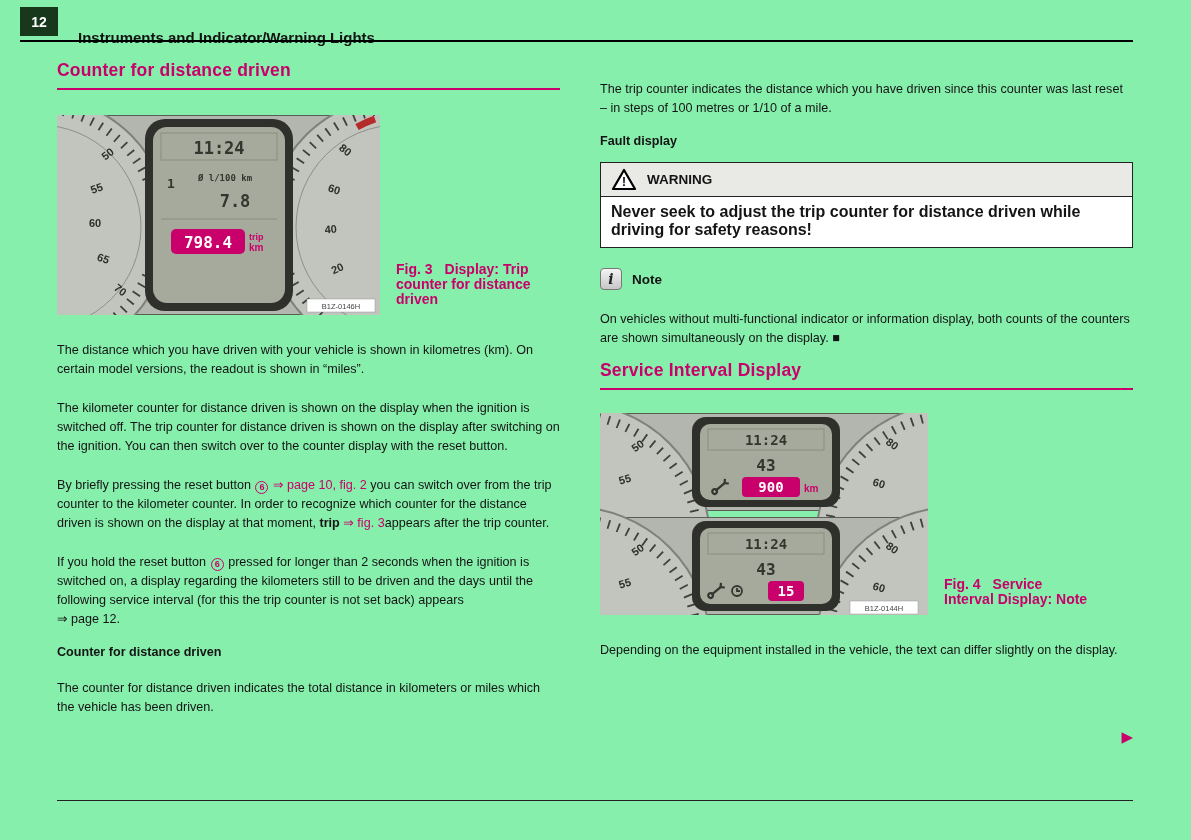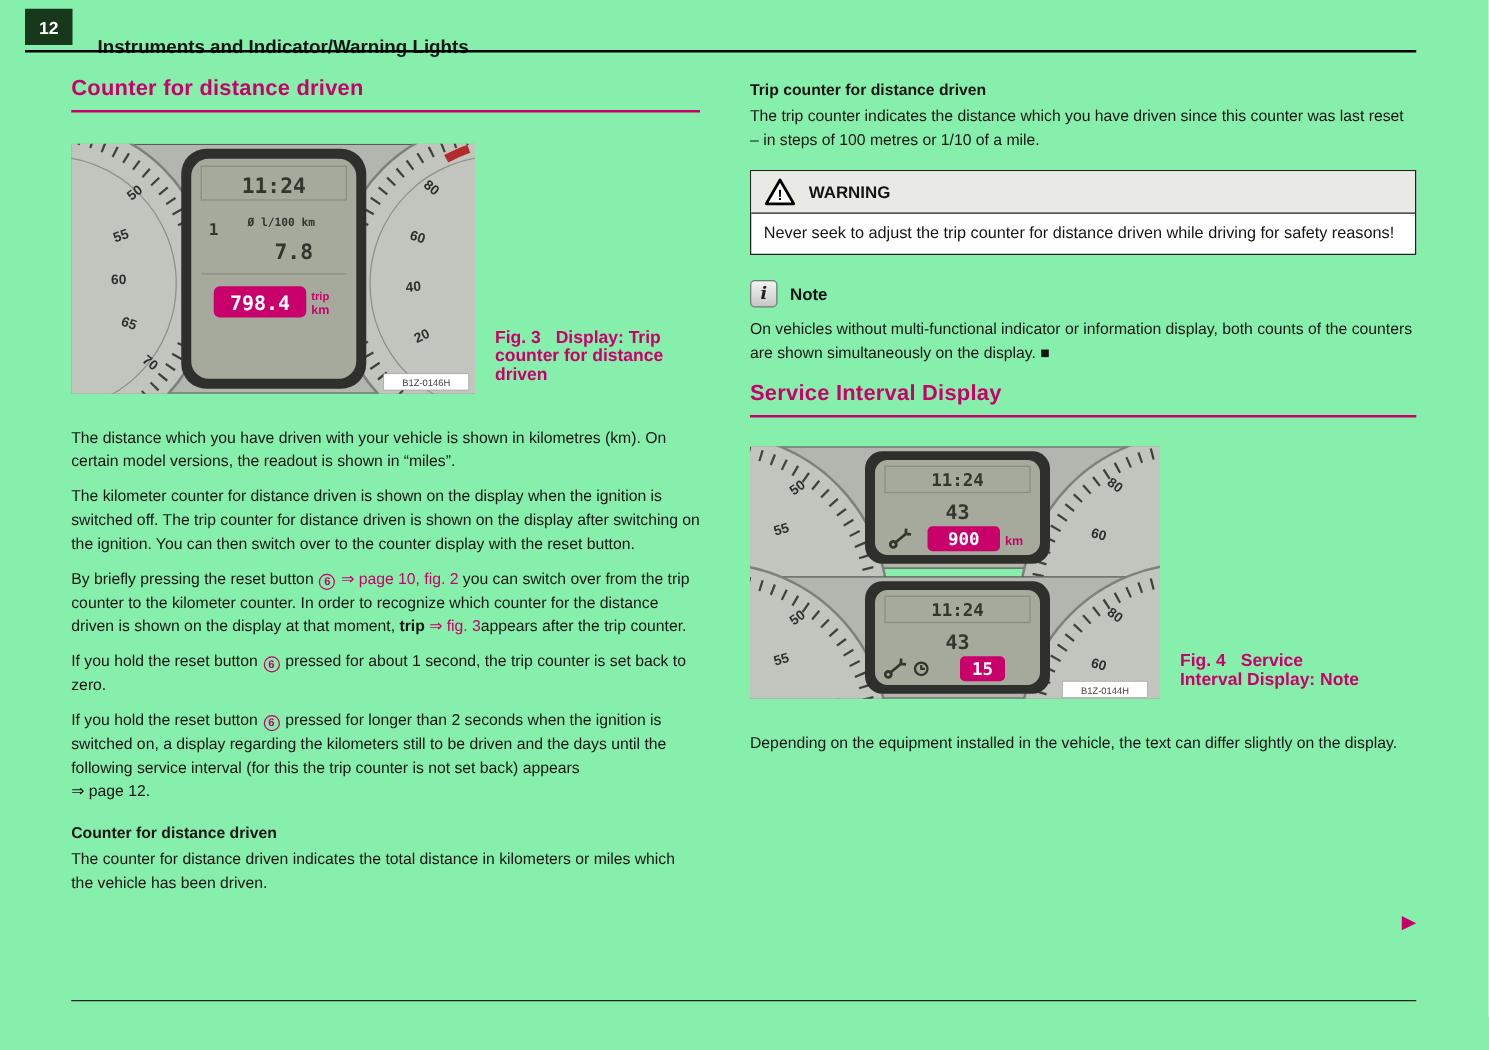--- a/index.html
+++ b/index.html
@@ -17,41 +17,41 @@
 
   
   .col { position:absolute; top:60px; }
   .col-left { left:57px; width:503px; }
   .col-right { left:600px; width:533px; }
 
   .section-title { color:var(--accent); font-size:17.5px; font-weight:bold; letter-spacing:.2px;
                    padding-bottom:7px; border-bottom:2px solid var(--accent); margin-bottom:25px; }
   .section-title.spaced { margin-top:12px; margin-bottom:23px; }
 
-  p.body { font-size:12.6px; line-height:19px; margin-bottom:9px; }
+  p.body { font-size:12.6px; line-height:19px; margin-bottom:9px;margin-top:20px; }
   .subhead { font-size:12.6px; font-weight:bold; margin:16px 0 5px; }
   .col-right .subhead.first { margin-top:5px; }
   .b { font-weight:bold; }
   .xref { color:var(--accent); text-decoration:none; cursor:pointer; }
   .refnum { display:inline-flex; width:13px; height:13px; border:1.3px solid var(--accent); border-radius:50%;
             color:var(--accent); font-size:9px; line-height:1; align-items:center; justify-content:center;
             font-weight:bold; vertical-align:-1px; margin:0 1px; }
 
   
   .figure-row { display:flex; align-items:flex-end; margin-bottom:26px; }
   .figimg { display:block; flex:0 0 auto; }
   .figcap { color:var(--accent); font-weight:bold; font-size:14px; line-height:15px;
             margin-left:16px; margin-bottom:8px; width:152px; }
   .figlabel { margin-right:12px; }
 
   
   .warnbox { border:1.5px solid #222; margin:14px 0 16px; background:#fff; }
   .warnhead { display:flex; align-items:center; gap:10px; background:#e9e9e6; border-bottom:1.5px solid #222;
               padding:5px 10px; font-weight:bold; font-size:13.5px; }
-  .warnbody { padding:6px 10px 8px; font-weight:normal; font-size:13px; line-height:18px; }
+  .warnbody { padding:6px 10px 8px; font-weight:bold; font-size:16px; line-height:18px; }
 
   
   .notehead { display:flex; align-items:center; gap:10px; font-weight:bold; font-size:13.5px; margin:20px 0 8px; }
   .noteicon { width:22px; height:22px; border:1px solid #777; border-radius:4px;
               background:linear-gradient(#f4f4f4,#c6c6c6); display:flex; align-items:center; justify-content:center;
               font-family:"DejaVu Serif", serif; font-style:italic; font-weight:bold; font-size:14px; color:#222; }
 
   .continue-arrow { position:absolute; right:58px; top:728px; color:var(--accent); font-size:15px; }
 
   
@@ -118,31 +118,30 @@
       </svg>
       <div class="figcap">
         <span class="figlabel">Fig. 3</span><span>Display: Trip counter for distance driven</span>
       </div>
     </div>
 
     <p class="body">The distance which you have driven with your vehicle is shown in kilometres (km). On certain model versions, the readout is shown in “miles”.</p>
     <p class="body">The kilometer counter for distance driven is shown on the display when the ignition is switched off. The trip counter for distance driven is shown on the display after switching on the ignition. You can then switch over to the counter display with the reset button.</p>
 
     <p class="body"><span>By briefly pressing the reset button </span><span class="refnum">6</span> <a class="xref">⇒ page 10, fig. 2</a><span> you can switch over from the trip counter to the kilometer counter. In order to recognize which counter for the distance driven is shown on the display at that moment, </span><span class="b">trip</span> <a class="xref">⇒ fig. 3</a><span>appears after the trip counter.</span></p>
-    <p class="body"><span>If you hold the reset button </span><span class="refnum">6</span><span> pressed for about 1 second, the trip counter is set back to zero.</span></p>
     <p class="body"><span>If you hold the reset button </span><span class="refnum">6</span><span> pressed for longer than 2 seconds when the ignition is switched on, a display regarding the kilometers still to be driven and the days until the following service interval (for this the trip counter is not set back) appears </span><br><span>⇒ page 12.</span></p>
 
     <div class="subhead">Counter for distance driven</div>
     <p class="body">The counter for distance driven indicates the total distance in kilometers or miles which the vehicle has been driven.</p>
   </div>
 
   <div class="col col-right">
-    <div class="subhead first">Trip counter for distance driven</div>
     <p class="body">The trip counter indicates the distance which you have driven since this counter was last reset – in steps of 100 metres or 1/10 of a mile.</p>
 
+    <div class="subhead">Fault display</div>
 
     <div class="warnbox">
       <div class="warnhead">
         <svg width="26" height="23" viewBox="0 0 26 23">
           <path d="M13 2 L24 21 L2 21 Z" fill="#fff" stroke="#000" stroke-width="2.2" stroke-linejoin="round"></path>
           <text x="13" y="18" text-anchor="middle" font-family="Liberation Sans, sans-serif" font-weight="bold" font-size="12" fill="#000">!</text>
         </svg>
         <span>WARNING</span>
       </div>
       <div class="warnbody">Never seek to adjust the trip counter for distance driven while driving for safety reasons!</div>

